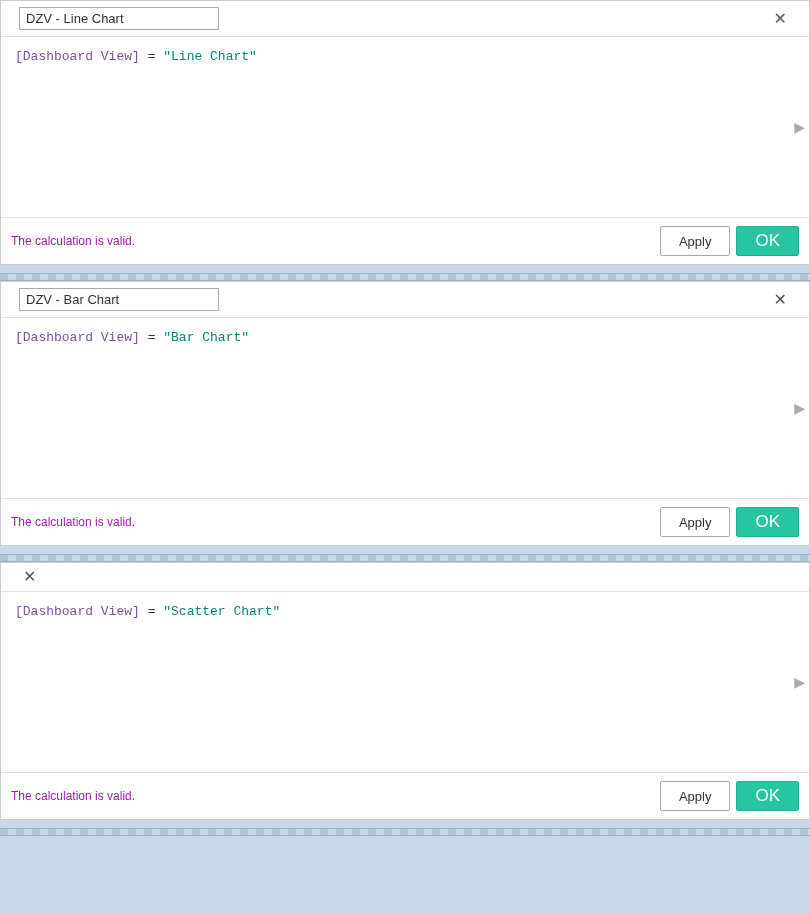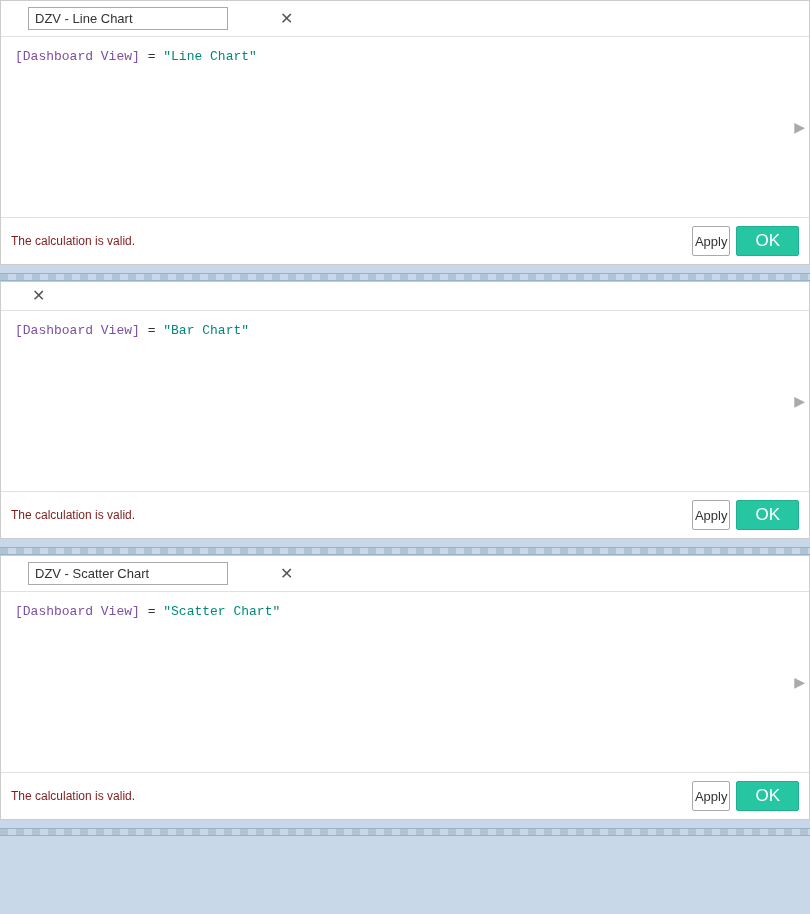--- a/index.html
+++ b/index.html
@@ -20,23 +20,23 @@
     .panel {
       background: #ffffff;
       border: 1px solid #cccccc;
       margin-bottom: 8px;
       position: relative;
     }
 
     .panel-header {
       display: flex;
       align-items: center;
-      padding: 6px 27px;
+      justify-content: space-between;
+      padding: 6px 18px;
       border-bottom: 1px solid #e0e0e0;
-      gap: 48px;
     }
 
     .panel-title-input {
       border: 1px solid #aaaaaa;
       padding: 3px 6px;
       font-size: 13px;
       color: #333333;
       width: 200px;
       outline: none;
     }
@@ -90,33 +90,33 @@
       display: flex;
       align-items: center;
       justify-content: space-between;
       padding: 8px 10px;
       border-top: 1px solid #e0e0e0;
       background: #ffffff;
     }
 
     .validity-text {
       font-size: 12px;
-      color: #7f1d1d;
+      color: #a21caf;
     }
 
     .footer-buttons {
       display: flex;
       gap: 6px;
     }
 
     .btn-apply {
       background: #ffffff;
       border: 1px solid #aaaaaa;
       color: #333333;
-      padding: 4px 2px;
+      padding: 4px 18px;
       font-size: 13px;
       cursor: pointer;
       border-radius: 2px;
     }
 
     .btn-ok {
       background: #26c6a3;
       border: 1px solid #20b090;
       color: #ffffff;
       padding: 4px 18px;
@@ -164,20 +164,21 @@
         <button class="btn-apply">Apply</button>
         <button class="btn-ok">OK</button>
       </div>
     </div>
   </div>
 
   <div class="divider-band"></div>
 
   <div class="panel">
     <div class="panel-header">
+      <input type="text" class="panel-title-input" value="DZV - Bar Chart" style="">
       <button class="panel-close-btn">✕</button>
     </div>
     <div class="panel-content">
       <div class="formula-text">
         <span class="formula-field">[Dashboard View]</span><span class="formula-operator"> = </span><span class="formula-value">"Bar Chart"</span>
       </div>
       <div class="scroll-indicator">▶</div>
     </div>
     <div class="panel-footer">
       <span class="validity-text">The calculation is valid.</span>
@@ -185,21 +186,20 @@
         <button class="btn-apply">Apply</button>
         <button class="btn-ok">OK</button>
       </div>
     </div>
   </div>
 
   <div class="divider-band"></div>
 
   <div class="panel">
     <div class="panel-header">
-      <input type="text" class="panel-title-input" value="DZV - Scatter Chart" style="">
       <button class="panel-close-btn">✕</button>
     </div>
     <div class="panel-content">
       <div class="formula-text">
         <span class="formula-field">[Dashboard View]</span><span class="formula-operator"> = </span><span class="formula-value">"Scatter Chart"</span>
       </div>
       <div class="scroll-indicator">▶</div>
     </div>
     <div class="panel-footer">
       <span class="validity-text">The calculation is valid.</span>

